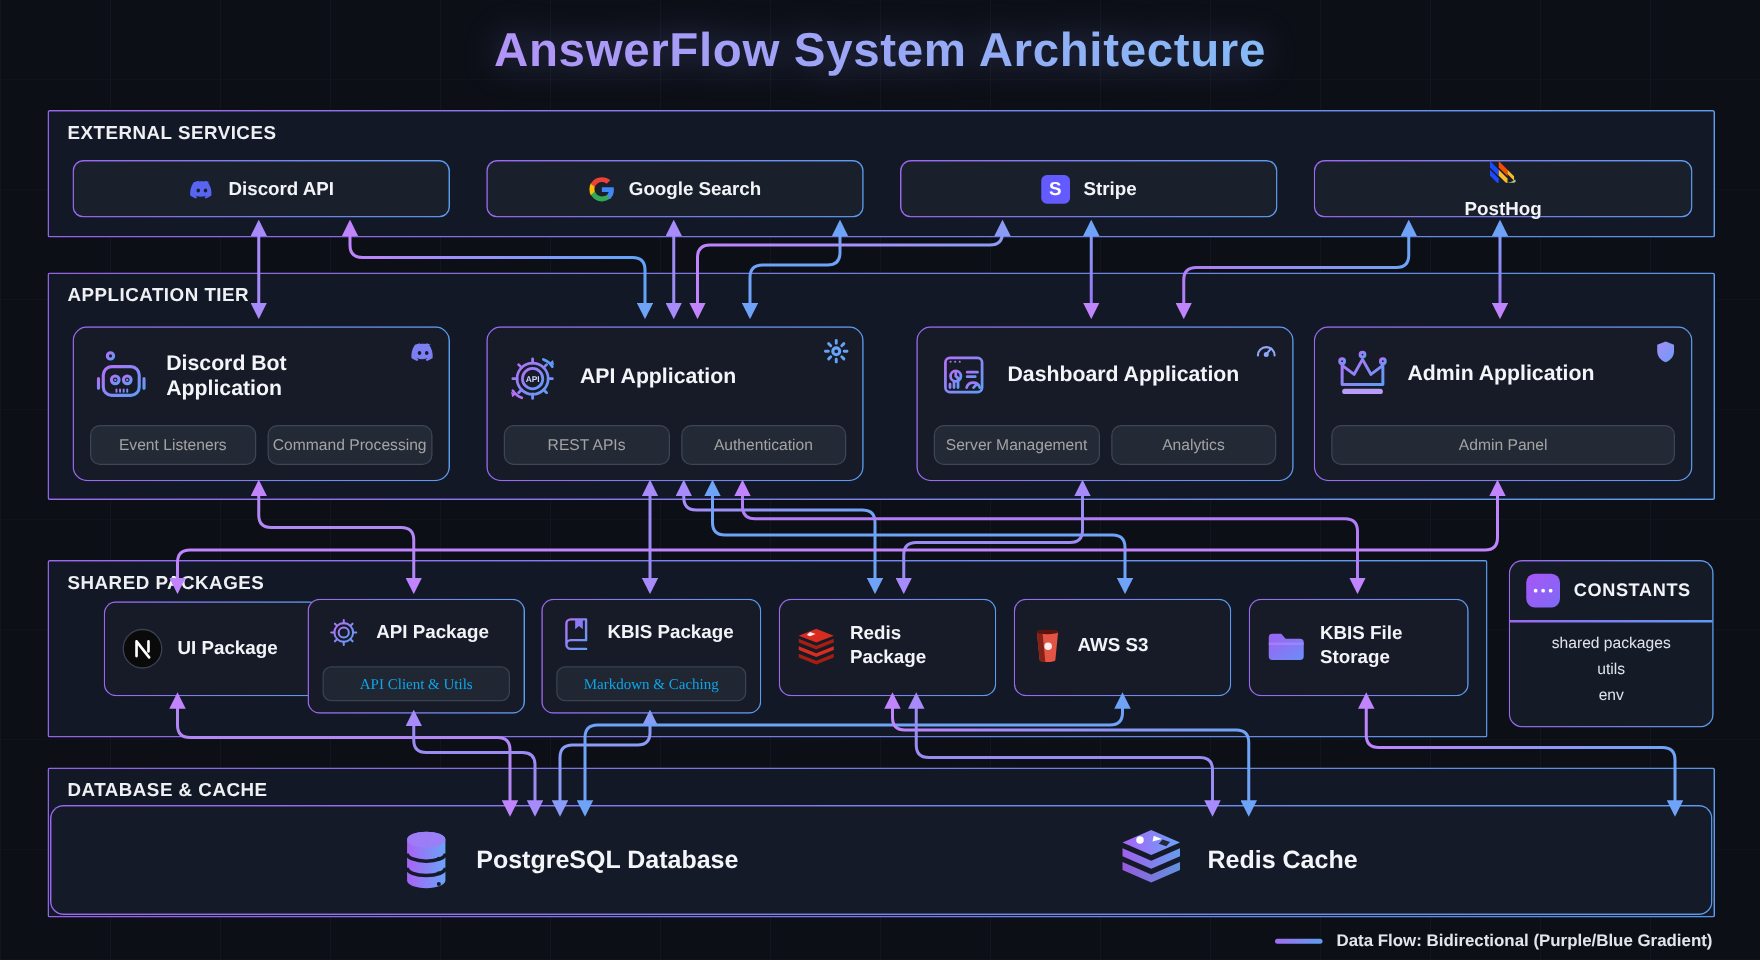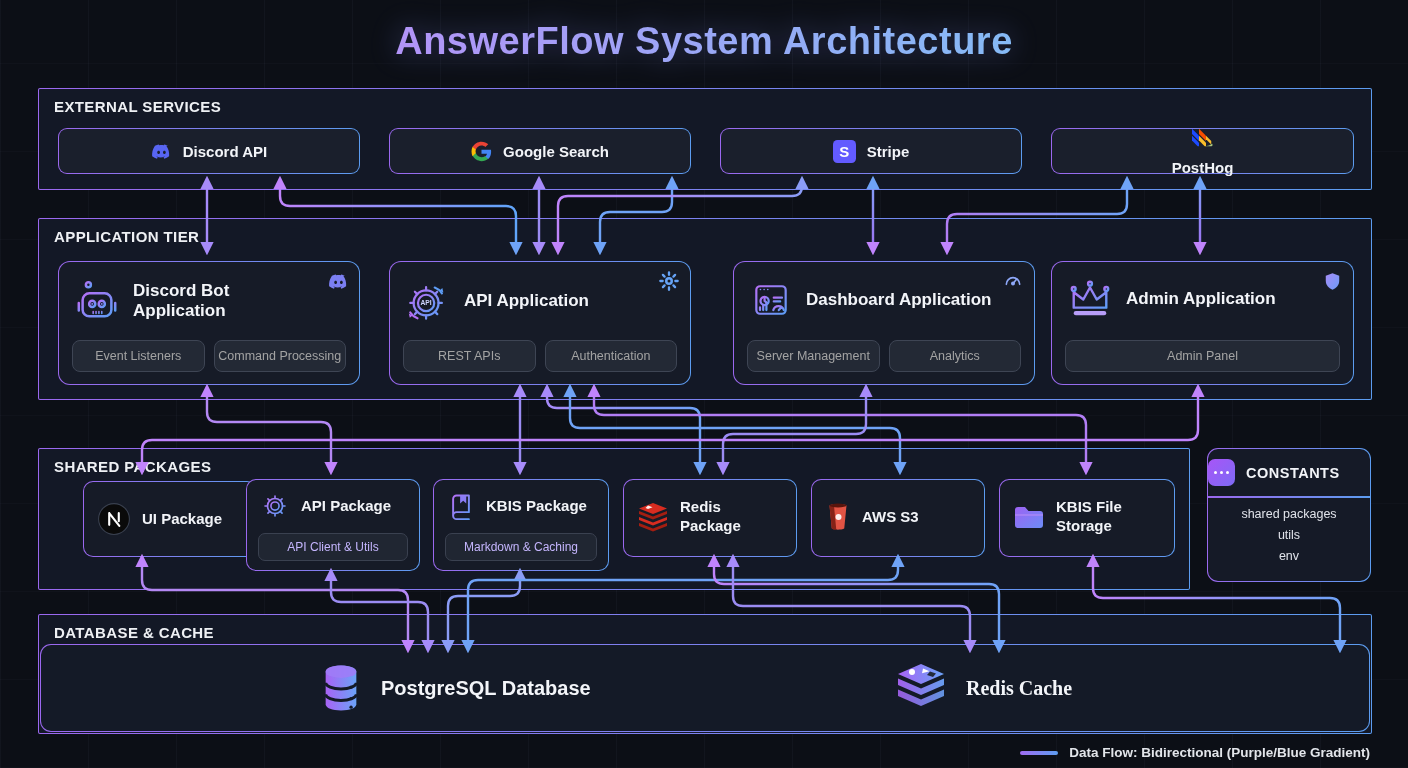--- a/index.html
+++ b/index.html
@@ -29,23 +29,23 @@
   .corner{position:absolute;top:8px;right:10px;width:22px;height:22px;display:flex;align-items:center;justify-content:center;}
   .tagrow{position:absolute;left:13px;right:13px;bottom:12px;display:flex;gap:9px;}
   .chip{flex:1;height:30px;border-radius:8px;background:#232935;border:1px solid #3e4554;
     display:flex;align-items:center;justify-content:center;font-size:12.5px;color:#a3a3a3;white-space:nowrap;}
   .pkgbox{position:absolute;border-radius:10px;--fill:#161b27;}
   .pkg-head{position:absolute;top:0;left:13px;right:8px;height:74px;display:flex;align-items:center;gap:11px;}
   .pkg-head.tall{height:52px;}
   .pkg-name{font-size:15px;font-weight:600;color:#f2f4f8;line-height:1.25;}
   .pkg-chip{position:absolute;left:11px;right:11px;bottom:9px;height:26px;border-radius:7px;
     background:#202632;border:1px solid #3a4150;display:flex;align-items:center;justify-content:center;
-    font-size:12px;color:#c4b5fd;white-space:nowrap;}
+    font-size:12px;color:#0ea5e9;white-space:nowrap;font-family:Liberation Serif, serif;}
   .constbox{position:absolute;border-radius:11px;--fill:#151a27;}
-  .const-head{position:absolute;top:0;left:0;right:0;height:47px;display:flex;align-items:center;gap:11px;}
+  .const-head{position:absolute;top:0;left:0;right:0;height:47px;display:flex;align-items:center;gap:11px;padding-left:13px;}
   .const-ico{width:27px;height:27px;border-radius:7px;background:linear-gradient(135deg,#a855f7,#7d6bf5);
     display:flex;align-items:center;justify-content:center;gap:2.5px;}
   .const-ico i{width:3.5px;height:3.5px;border-radius:50%;background:#fff;display:block;}
   .const-title{font-size:14.5px;font-weight:700;color:#f2f4f8;letter-spacing:.5px;}
   .const-div{position:absolute;top:47px;left:0;right:0;height:1.5px;
     background:linear-gradient(90deg,#9b68ef,#5c9cf0);}
   .const-body{position:absolute;top:55px;left:0;right:0;text-align:center;
     font-size:12.5px;color:#e0e3ea;line-height:21px;}
   .dbinner{position:absolute;left:1px;right:1px;top:29px;bottom:1px;border-radius:11px;--fill:#141a27;}
   .dbgroup{position:absolute;top:0;bottom:0;display:flex;align-items:center;gap:17px;}
@@ -357,21 +357,21 @@
             <ellipse cx="24" cy="9" rx="16" ry="6.5" fill="#9f7cf7" opacity=".9"></ellipse>
             <path d="M8,20.5 a16,6.5 0 0 0 32,0" stroke="#141a27" stroke-width="3" fill="none"></path>
             <path d="M8,32.5 a16,6.5 0 0 0 32,0" stroke="#141a27" stroke-width="3" fill="none"></path>
             <circle cx="34.5" cy="25" r="1.7" fill="#141a27"></circle>
             <circle cx="34.5" cy="37" r="1.7" fill="#141a27"></circle>
             <circle cx="34.5" cy="46" r="1.7" fill="#141a27"></circle>
           </svg>
         </span>
         <span class="db-name">PostgreSQL Database</span>
       </div>
-      <div class="dbgroup" style="left:852px;font-family:Liberation Serif, serif;">
+      <div class="dbgroup" style="left:852px;">
         <span>
           <svg width="56" height="50" viewBox="0 0 56 50">
             <path fill="url(#gdb)" d="M28,1 L51,11 L28,21 L5,11 Z"></path>
             <circle cx="19" cy="9" r="3" fill="#fff"></circle>
             <path d="M30,5.5 l6.5,2.7 -7.5,2 z" fill="#fff"></path>
             <path d="M37,8.5 l6,2 -3,3.4 -6,-2 z" fill="#232a3a"></path>
             <path fill="url(#gdb)" opacity=".95" d="M5,15.5 L28,25.5 L51,15.5 V22 L28,32 L5,22 Z"></path>
             <path fill="url(#gdb)" opacity=".88" d="M5,26.5 L28,36.5 L51,26.5 V33 L28,43 L5,33 Z"></path>
           </svg>
         </span>

